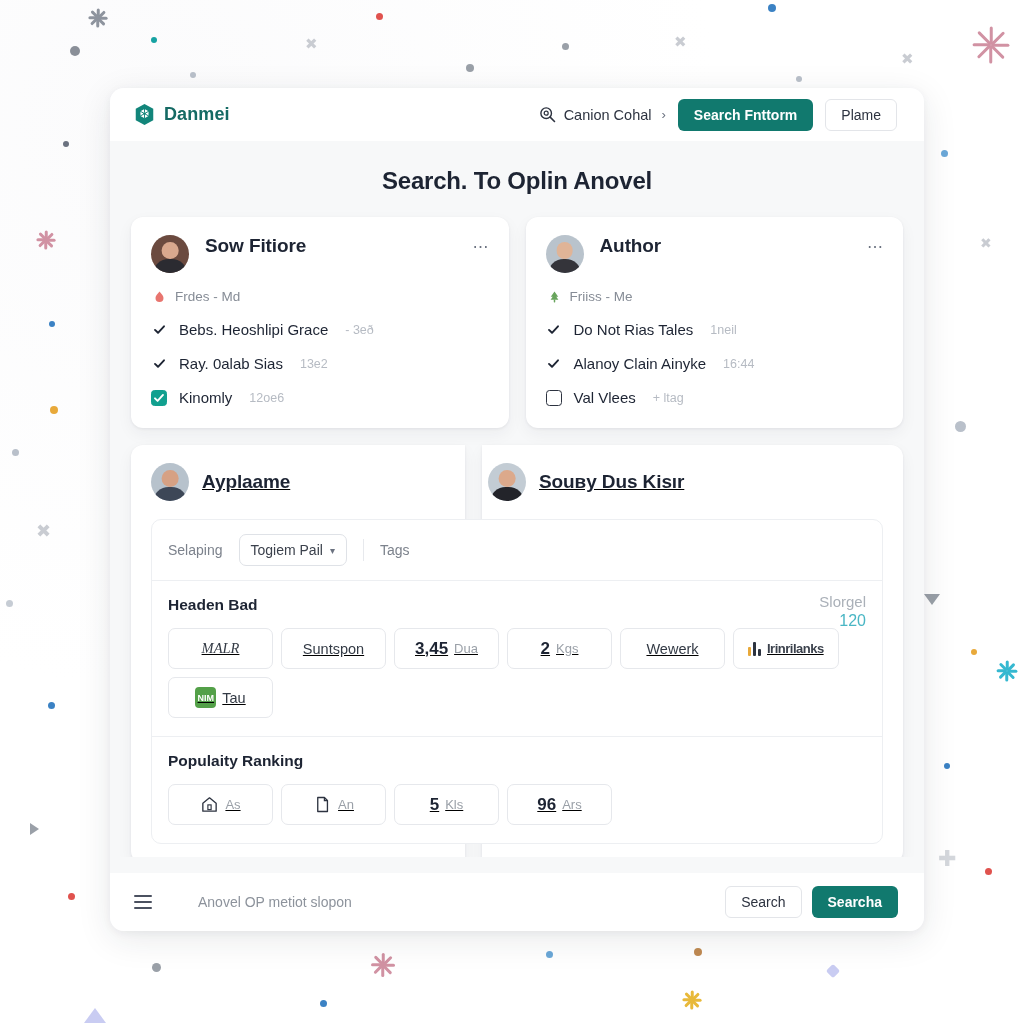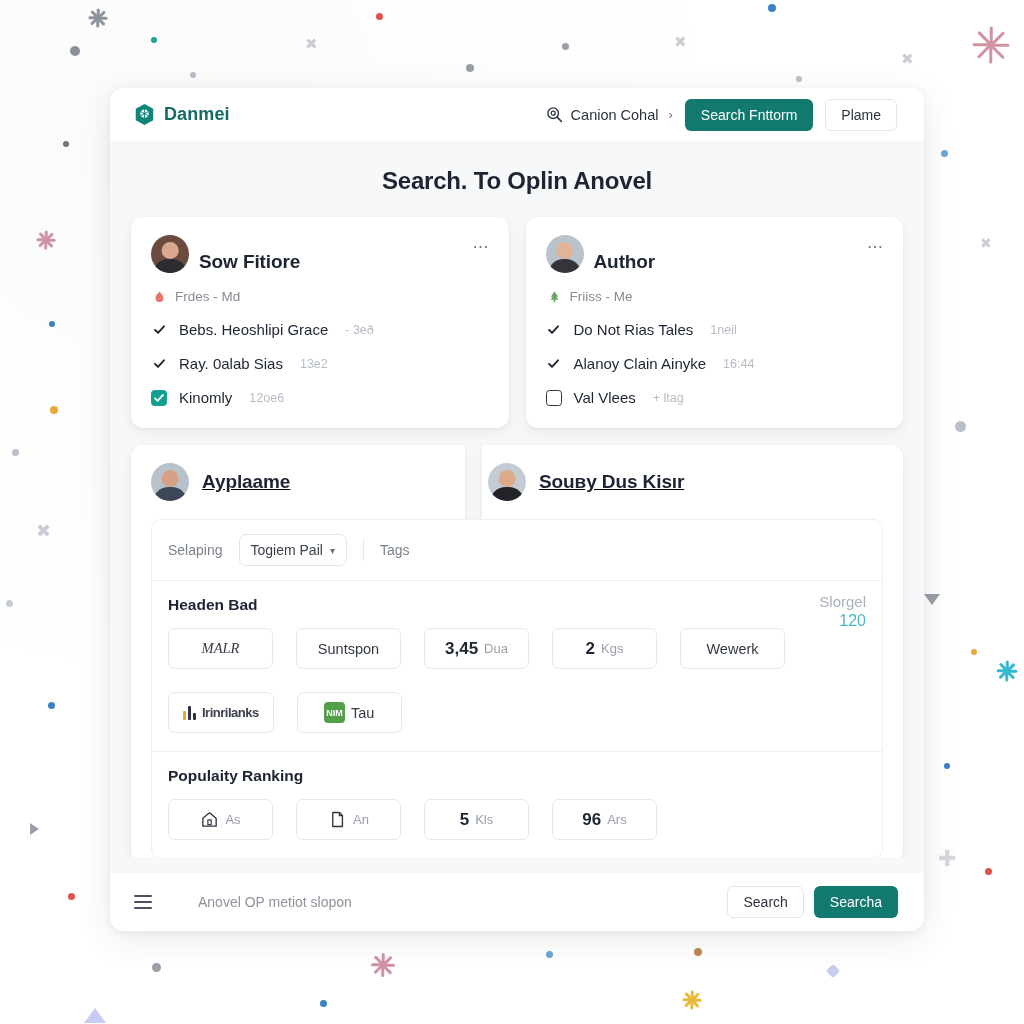--- a/index.html
+++ b/index.html
@@ -59,21 +59,21 @@
     display: block;
   }
   .brand-name {
     font-size: 18px; font-weight: 700; color: #156a64; letter-spacing: .1px;
   }
   .hdr-right { margin-left: auto; display: flex; align-items: center; gap: 12px; }
   .hdr-link { display: flex; align-items: center; gap: 8px; color: #2d3340; font-size: 14.5px; }
   .magn { width: 17px; height: 17px; display: block; }
   .chev-r { color: #6b7280; font-size: 13px; margin-left: 2px; }
   .btn {
-    border-radius: 6px; font-size: 14px; font-weight: 400;
+    border-radius: 6px; font-size: 14px; font-weight: 700;
     padding: 8px 15px; line-height: 1; white-space: nowrap;
     border: 1px solid transparent; cursor: pointer;
   }
   .btn-primary { background: #11796e; color: #ffffff; }
   .btn-ghost { background: #ffffff; color: #2d3340; border-color: #e3e5e9; font-weight: 400; }
 
   
   .body-area { flex: 1 1 auto; padding: 0 21px; overflow: hidden; }
   .page-title {
     text-align: center;
@@ -84,21 +84,21 @@
 
   .row { display: flex; gap: 17px; }
   .card {
     background: #ffffff;
     border-radius: 12px;
     box-shadow: 0 1px 3px rgba(30,35,50,.07), 0 6px 16px rgba(30,35,50,.05);
   }
 
   
   .p-card { flex: 1 1 0; padding: 18px 20px 22px; position: relative; }
-  .p-top { display: flex; align-items: flex-end; gap: 10px; }
+  .p-top { display: flex; align-items: flex-start; gap: 16px; }
   .avatar {
     width: 38px; height: 38px; border-radius: 50%;
     flex: 0 0 auto; overflow: hidden; position: relative;
     background: #cfd6dd;
   }
   .avatar .head { position: absolute; left: 50%; top: 18%; width: 44%; height: 44%; border-radius: 50%; transform: translateX(-50%); }
   .avatar .body { position: absolute; left: 50%; top: 62%; width: 86%; height: 60%; border-radius: 46% 46% 0 0 / 60% 60% 0 0; transform: translateX(-50%); }
   .p-name { font-size: 19px; font-weight: 700; color: #1d2433; letter-spacing: -.1px; }
   .kebab { position: absolute; right: 19px; top: 22px; color: #6b7280; font-size: 16px; letter-spacing: 1px; line-height: 1; cursor: pointer; }
   .p-sub { display: flex; align-items: center; gap: 9px; margin: 16px 0 0 2px; font-size: 13.5px; color: #868c96; }
@@ -156,21 +156,21 @@
   .select .cv { font-size: 10px; color: #6b7280; }
   .tab-sep { width: 1px; height: 22px; background: #e7e9ed; }
 
   .panel-sect { padding: 15px 16px 18px; position: relative; }
   .panel-sect + .panel-sect { border-top: 1px solid #edeff2; }
   .sect-title { font-size: 15.5px; font-weight: 700; color: #1d2433; margin-bottom: 14px; }
   .sect-meter { position: absolute; right: 16px; top: 12px; text-align: right; }
   .meter-lbl { font-size: 15px; color: #aab0b8; }
   .meter-val { font-size: 16px; color: #49b6c4; margin-top: 2px; }
 
-  .chips { display: flex; flex-wrap: wrap; gap: 23px; }
+  .chips { display: flex; flex-wrap: wrap; gap: 8px; text-decoration: underline; }
   .chip {
     min-width: 105px; height: 41px;
     border: 1px solid #e6e8ec; border-radius: 7px;
     background: #fff; cursor: pointer;
     display: flex; align-items: center; justify-content: center; gap: 6px;
     padding: 0 14px;
   }
   .chip-big { font-size: 17px; font-weight: 700; color: #1d2433; }
   .chip-txt { font-size: 14.5px; color: #333a45; }
   .chip-unit { font-size: 13px; color: #9aa0a8; }

